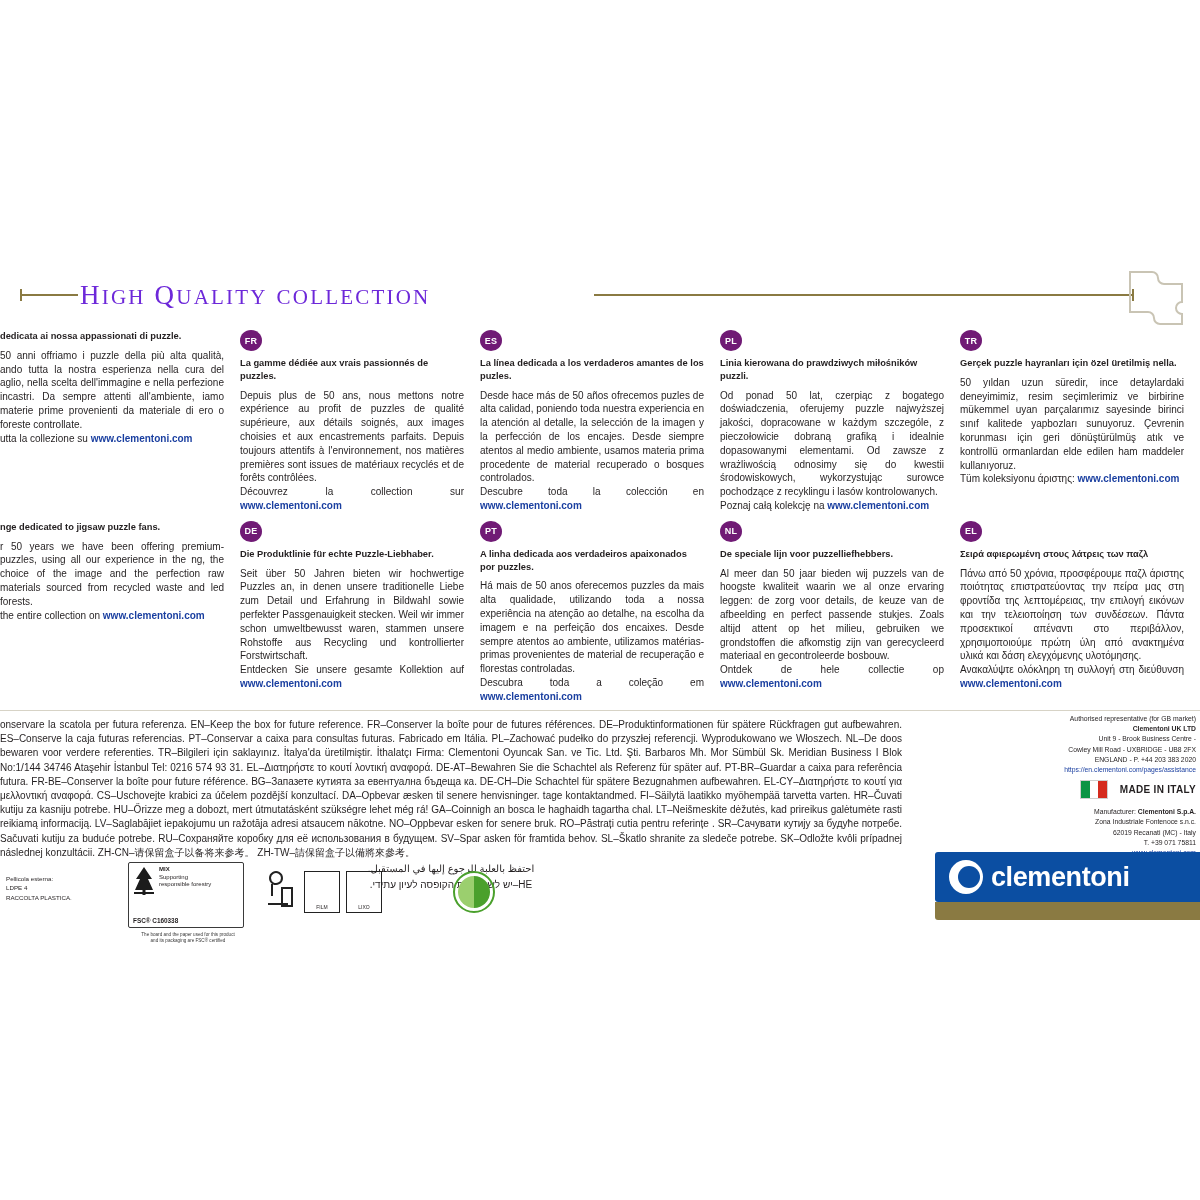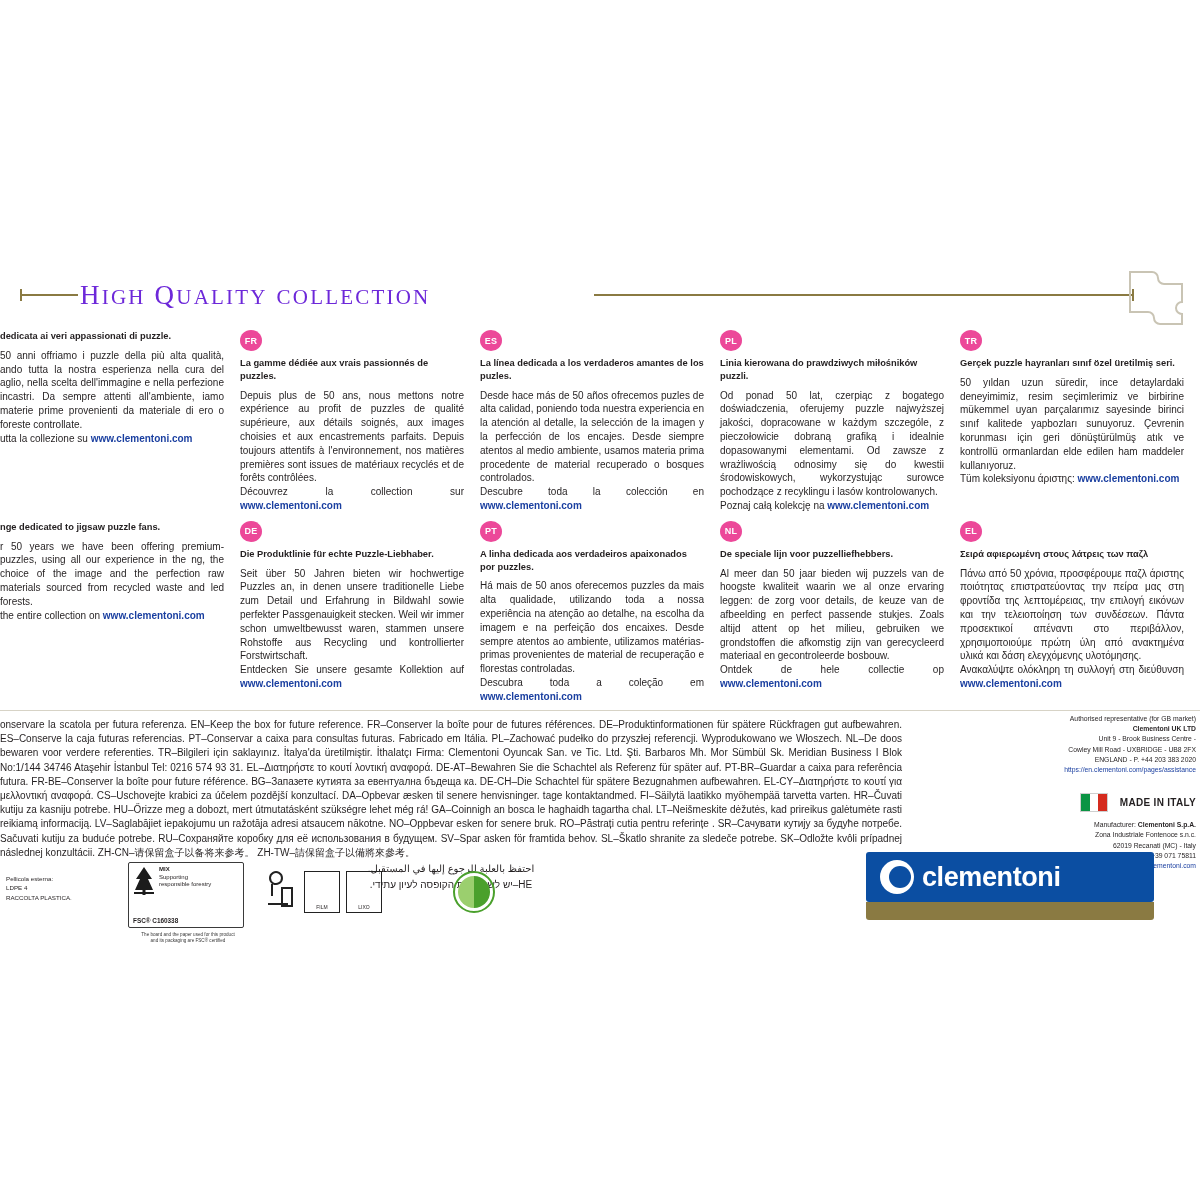--- a/index.html
+++ b/index.html
@@ -63,21 +63,21 @@
     padding:0 0;
     box-sizing:border-box;
   }
   .lang{
     padding:0 16px 0 0;
     box-sizing:border-box;
   }
   .lang:nth-child(5n+1){padding-left:0px;}
   .badge{
     width:22px;height:21px;border-radius:50%;
-    background:#ec4899;color:#fff;
+    background:#701a75;color:#fff;
     font-size:9px;font-weight:bold;
     display:flex;align-items:center;justify-content:center;
     margin-bottom:6px;
     letter-spacing:.3px;
   }
   .lead{
     font-size:9.3px;line-height:1.38;font-weight:bold;margin:0 0 6px 0;
   }
   .body{
     font-size:10px;line-height:1.38;margin:0;text-align:justify;
@@ -101,29 +101,29 @@
   .rightcol{
     position:absolute;right:0;top:4px;width:288px;
     text-align:right;
     font-size:6.8px;line-height:1.5;
     color:#231f20;
     padding-right:4px;box-sizing:border-box;
   }
   .rightcol b{font-weight:bold;}
   .rightcol .link{color:#1a3fa0;}
   .made-in{
-    margin-top:18px;display:flex;align-items:center;justify-content:flex-end;gap:12px;
+    margin-top:5px;display:flex;align-items:center;justify-content:flex-end;gap:12px;
   }
   .flag{width:26px;height:17px;display:inline-block;border:1px solid #cfcfcf;
     background:linear-gradient(to right,#0b9444 0 33.33%,#ffffff 33.33% 66.66%,#d52b1e 66.66% 100%);}
   .made-in-text{font-size:10px;font-weight:bold;letter-spacing:.3px;}
   .mfg{margin-top:8px;}
   
   .logo{
-    position:absolute;right:10px;bottom:12px;width:324px;height:74px;
+    position:absolute;right:0;bottom:12px;width:265px;height:74px;
   }
   .logo .blue{
     position:absolute;left:0;top:0;width:288px;height:50px;background:#0b4ea2;border-radius:3px;
     display:flex;align-items:center;
   }
   .logo .gold{
     position:absolute;left:0;top:50px;width:288px;height:18px;background:#8a7a42;border-radius:0 0 3px 3px;
   }
   .logo .swoosh{
     position:absolute;left:14px;top:8px;width:34px;height:34px;border-radius:50%;
@@ -178,21 +178,21 @@
     <div class="puzzle-mark">
       <svg viewBox="0 0 72 62" width="72" height="62">
         <path d="M10 6 h22 a6 6 0 0 1 6 6 a6 6 0 0 0 6 6 h18 v18 a6 6 0 0 0 -6 6 a6 6 0 0 0 6 6 v10 h-22 a6 6 0 0 1 -6 -6 a6 6 0 0 0 -6 -6 h-18 z" fill="none" stroke="#c9c4b4" stroke-width="2"></path>
       </svg>
     </div>
   </div>
 
   <div class="langs">
 
     <div class="lang">
-      <div class="lead">dedicata ai veri appassionati di puzzle.</div>
+      <div class="lead">dedicata ai nossa appassionati di puzzle.</div>
       <p class="body"><span>50 anni offriamo i puzzle della più alta qualità, ando tutta la nostra esperienza nella cura del aglio, nella scelta dell'immagine e nella perfezione incastri. Da sempre attenti all'ambiente, iamo materie prime provenienti da materiale di ero o foreste controllate.</span></p>
       <p class="body"><span>utta la collezione su </span><span class="link">www.clementoni.com</span></p>
     </div>
 
     <div class="lang">
       <div class="badge">FR</div>
       <div class="lead">La gamme dédiée aux vrais passionnés de puzzles.</div>
       <p class="body"><span>Depuis plus de 50 ans, nous mettons notre expérience au profit de puzzles de qualité supérieure, aux détails soignés, aux images choisies et aux encastrements parfaits. Depuis toujours attentifs à l'environnement, nos matières premières sont issues de matériaux recyclés et de forêts contrôlées.</span></p>
       <p class="body"><span>Découvrez la collection sur </span><span class="link">www.clementoni.com</span></p>
     </div>
@@ -206,21 +206,21 @@
 
     <div class="lang">
       <div class="badge">PL</div>
       <div class="lead">Linia kierowana do prawdziwych miłośników puzzli.</div>
       <p class="body"><span>Od ponad 50 lat, czerpiąc z bogatego doświadczenia, oferujemy puzzle najwyższej jakości, dopracowane w każdym szczególe, z pieczołowicie dobraną grafiką i idealnie dopasowanymi elementami. Od zawsze z wrażliwością odnosimy się do kwestii środowiskowych, wykorzystując surowce pochodzące z recyklingu i lasów kontrolowanych.</span></p>
       <p class="body"><span>Poznaj całą kolekcję na </span><span class="link">www.clementoni.com</span></p>
     </div>
 
     <div class="lang">
       <div class="badge">TR</div>
-      <div class="lead">Gerçek puzzle hayranları sınıf özel üretilmiş seri.</div>
+      <div class="lead">Gerçek puzzle hayranları için özel üretilmiş nella.</div>
       <p class="body"><span>50 yıldan uzun süredir, ince detaylardaki deneyimimiz, resim seçimlerimiz ve birbirine mükemmel uyan parçalarımız sayesinde birinci sınıf kalitede yapbozları sunuyoruz. Çevrenin korunması için geri dönüştürülmüş atık ve kontrollü ormanlardan elde edilen ham maddeler kullanıyoruz.</span></p>
       <p class="body"><span>Tüm koleksiyonu άριστης: </span><span class="link">www.clementoni.com</span></p>
     </div>
 
     <div class="lang">
       <div class="lead">nge dedicated to jigsaw puzzle fans.</div>
       <p class="body"><span>r 50 years we have been offering premium- puzzles, using all our experience in the ng, the choice of the image and the perfection raw materials sourced from recycled waste and led forests.</span></p>
       <p class="body"><span> the entire collection on </span><span class="link">www.clementoni.com</span></p>
     </div>
 

